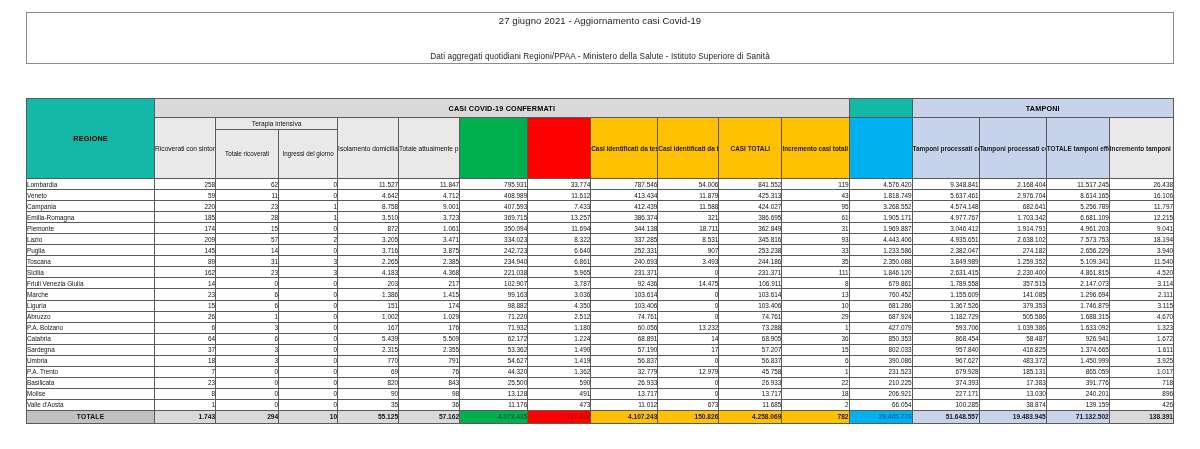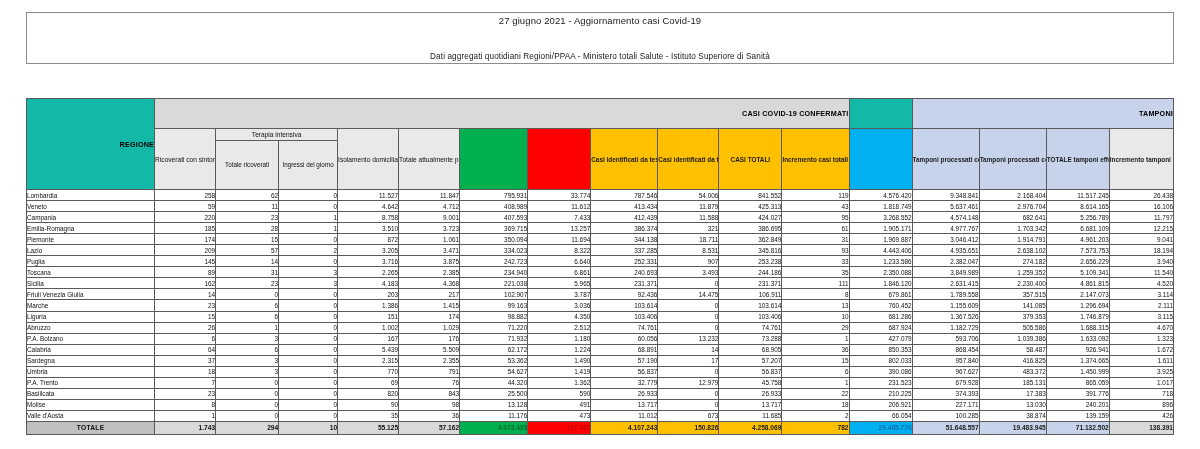--- a/index.html
+++ b/index.html
@@ -56,24 +56,24 @@
   }
   table.covid th, table.covid td {
     border: 0.7px solid #5a5a5a;
     padding: 0;
     overflow: hidden;
     white-space: nowrap;
   }
 
   
   th.grp {
-    height: 30px;
+    height: 19px;
     font-size: 7.2px;
     font-weight: bold;
-    text-align: right;
+    text-align: center;
     background: #d9d9d9;
     color: #000;
     letter-spacing: .2px;
   }
   th.grp-blank { background: #14b8a6; border-bottom-color:#5a5a5a; }
   th.grp-tamponi { background: #c6d3ea; margin-left: 20px; }
 
   th.sub-ti {
     height: 12px;
     font-size: 6.6px;
@@ -137,21 +137,21 @@
   tr.totale td.t-lblue { background: #c6d3ea; color: #1a1a1a; }
   tr.totale td.t-grey  { background: #d9d9d9; color: #1a1a1a; }
 </style>
 </head>
 <body>
 
 <div id="page">
 
   <div class="title-box">
     <div class="title-line1">27 giugno 2021 - Aggiornamento casi Covid-19</div>
-    <div class="title-line2">Dati aggregati quotidiani Regioni/PPAA - Ministero totali Salute - Istituto Superiore di Sanità</div>
+    <div class="title-line2">Dati aggregati quotidiani Regioni/PPAA - Ministero della Salute - Istituto Superiore di Sanità</div>
   </div>
 
   <div class="table-wrap">
     <table class="covid">
       <colgroup>
         <col style="width:126px">
         <col style="width:60px">
           <col style="width:62px">
           <col style="width:58px">
         <col style="width:60px">

